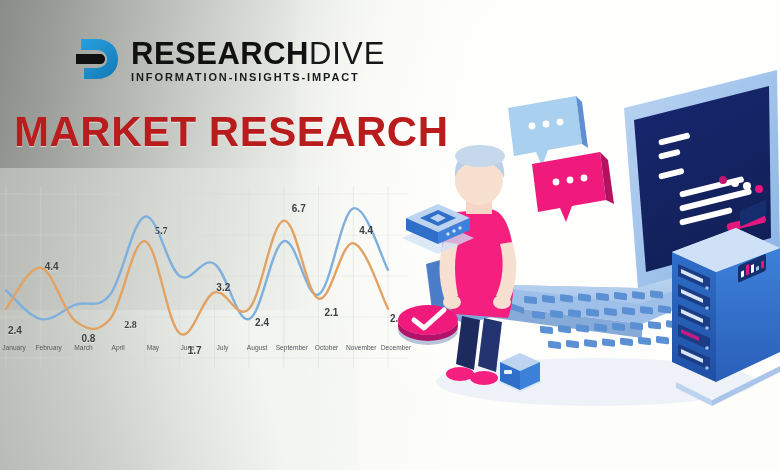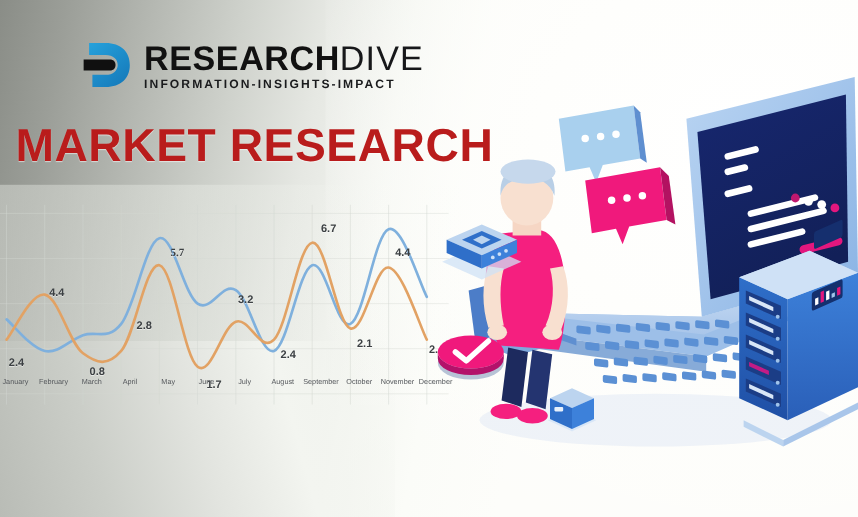--- a/index.html
+++ b/index.html
@@ -158,24 +158,24 @@
           <line x1="0" x2="408" y1="90" y2="90" stroke="#d3d7d1" stroke-width="0.6" opacity="0.6"></line>
           <line x1="0" x2="408" y1="131" y2="131" stroke="#d3d7d1" stroke-width="0.6" opacity="0.6"></line>
           <line x1="0" x2="408" y1="172" y2="172" stroke="#d3d7d1" stroke-width="0.6" opacity="0.6"></line>
         </g>
       <path id="line-0" fill="none" stroke-width="2.4" stroke-linecap="round" stroke-linejoin="round" d="M 6.00 104.35 C 12.25 109.52, 28.23 130.47, 40.73 133.05 C 53.23 135.63, 62.95 123.13, 75.45 118.70 C 87.96 114.27, 97.68 124.32, 110.18 108.45 C 122.68 92.58, 132.41 33.87, 144.91 30.55 C 157.41 27.23, 167.13 81.51, 179.64 90.00 C 192.14 98.49, 201.86 69.95, 214.36 77.70 C 226.87 85.45, 236.59 137.11, 249.09 133.05 C 261.59 128.99, 271.32 59.58, 283.82 55.15 C 296.32 50.72, 306.04 114.35, 318.55 108.45 C 331.05 102.55, 340.77 26.78, 353.27 22.35 C 365.77 17.92, 381.75 72.78, 388.00 83.85" stroke="#7fb0dd"></path>
       <path id="line-1" fill="none" stroke-width="2.4" stroke-linecap="round" stroke-linejoin="round" d="M 6.00 122.80 C 12.25 115.42, 28.23 79.59, 40.73 81.80 C 53.23 84.01, 62.95 125.88, 75.45 135.10 C 87.96 144.33, 97.68 147.44, 110.18 133.05 C 122.68 118.66, 132.41 52.57, 144.91 55.15 C 157.41 57.73, 167.13 138.18, 179.64 147.40 C 192.14 156.63, 201.86 110.83, 214.36 106.40 C 226.87 101.97, 236.59 135.72, 249.09 122.80 C 261.59 109.88, 271.32 36.49, 283.82 34.65 C 296.32 32.80, 306.04 108.49, 318.55 112.55 C 331.05 116.61, 340.77 55.36, 353.27 57.20 C 365.77 59.05, 381.75 110.99, 388.00 122.80" stroke="#e2a264"></path>
     </svg>
   <div class="dlabel" style="left: 8px; top: 138.8px;">2.4</div>
       <div class="dlabel" style="left: 44.7273px; top: 75px;">4.4</div>
       <div class="dlabel" style="left: 81.4545px; top: 147.1px;">0.8</div>
-      <div class="dlabel" style="left: 124.182px; top: 105px;">2.8</div>
+      <div class="dlabel" style="left: 124.182px; top: 133px; font-family: Liberation Serif, serif;">2.8</div>
       <div class="dlabel" style="left: 154.909px; top: 39.15px; font-family: Liberation Serif, serif;">5.7</div>
       <div class="dlabel" style="left: 187.636px; top: 159.4px;">1.7</div>
-      <div class="dlabel" style="left: 216.364px; top: 81px;">3.2</div>
+      <div class="dlabel" style="left: 216.364px; top: 96px;">3.2</div>
       <div class="dlabel" style="left: 255.091px; top: 130.8px;">2.4</div>
       <div class="dlabel" style="left: 291.818px; top: 16.65px;">6.7</div>
       <div class="dlabel" style="left: 324.545px; top: 120.55px;">2.1</div>
       <div class="dlabel" style="left: 359.273px; top: 39.2px;">4.4</div>
       <div class="dlabel" style="left: 390px; top: 126.8px;">2.4</div>
     </div>
   <div id="month-axis">
       <div class="mlabel" style="left: 14px;">January</div>
       <div class="mlabel" style="left: 48.7273px;">February</div>
       <div class="mlabel" style="left: 83.4545px;">March</div>

